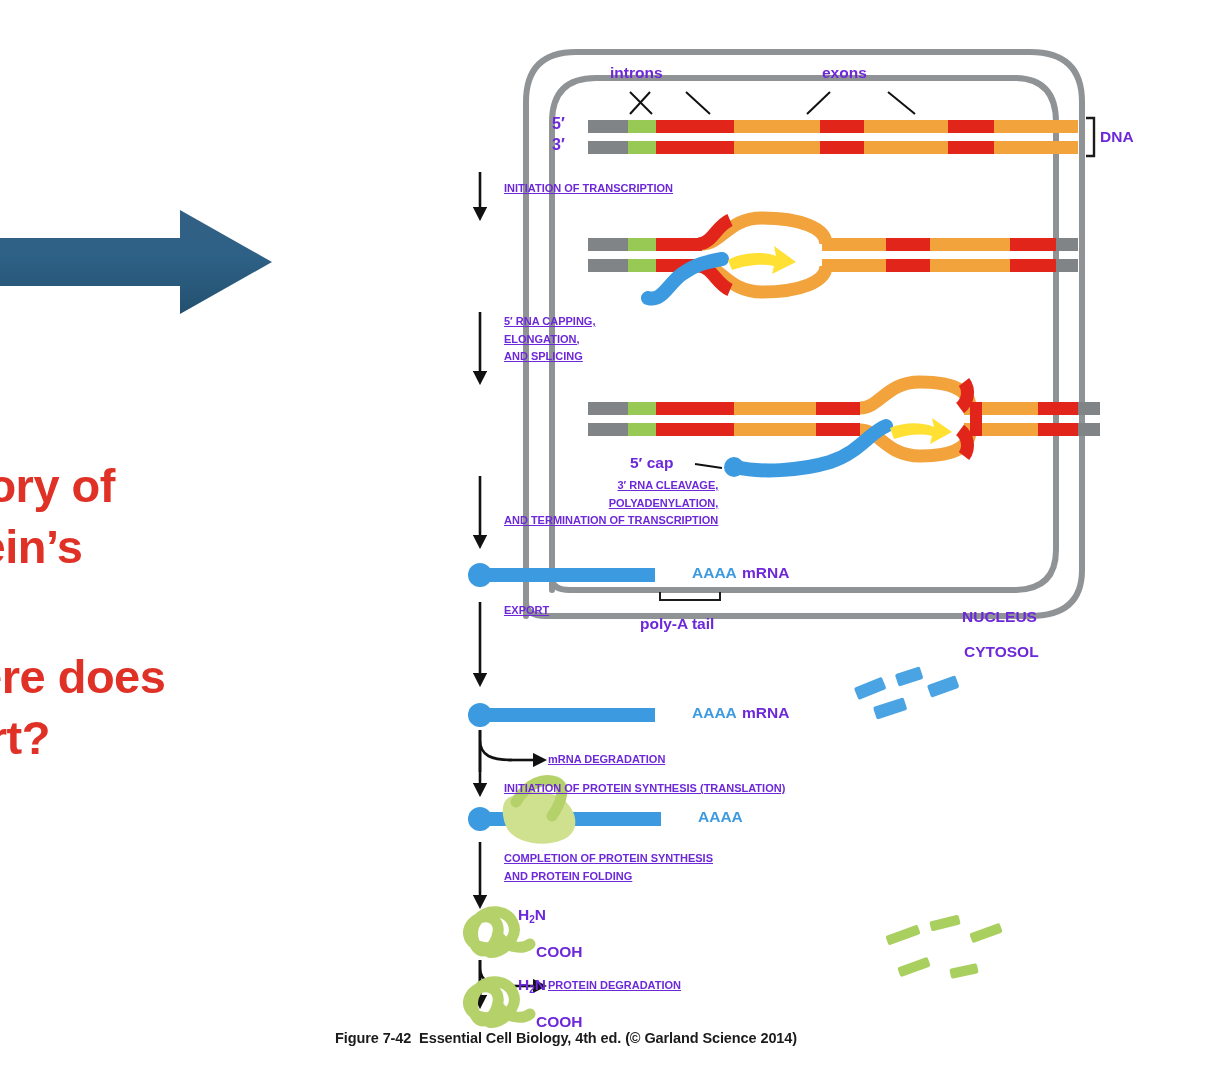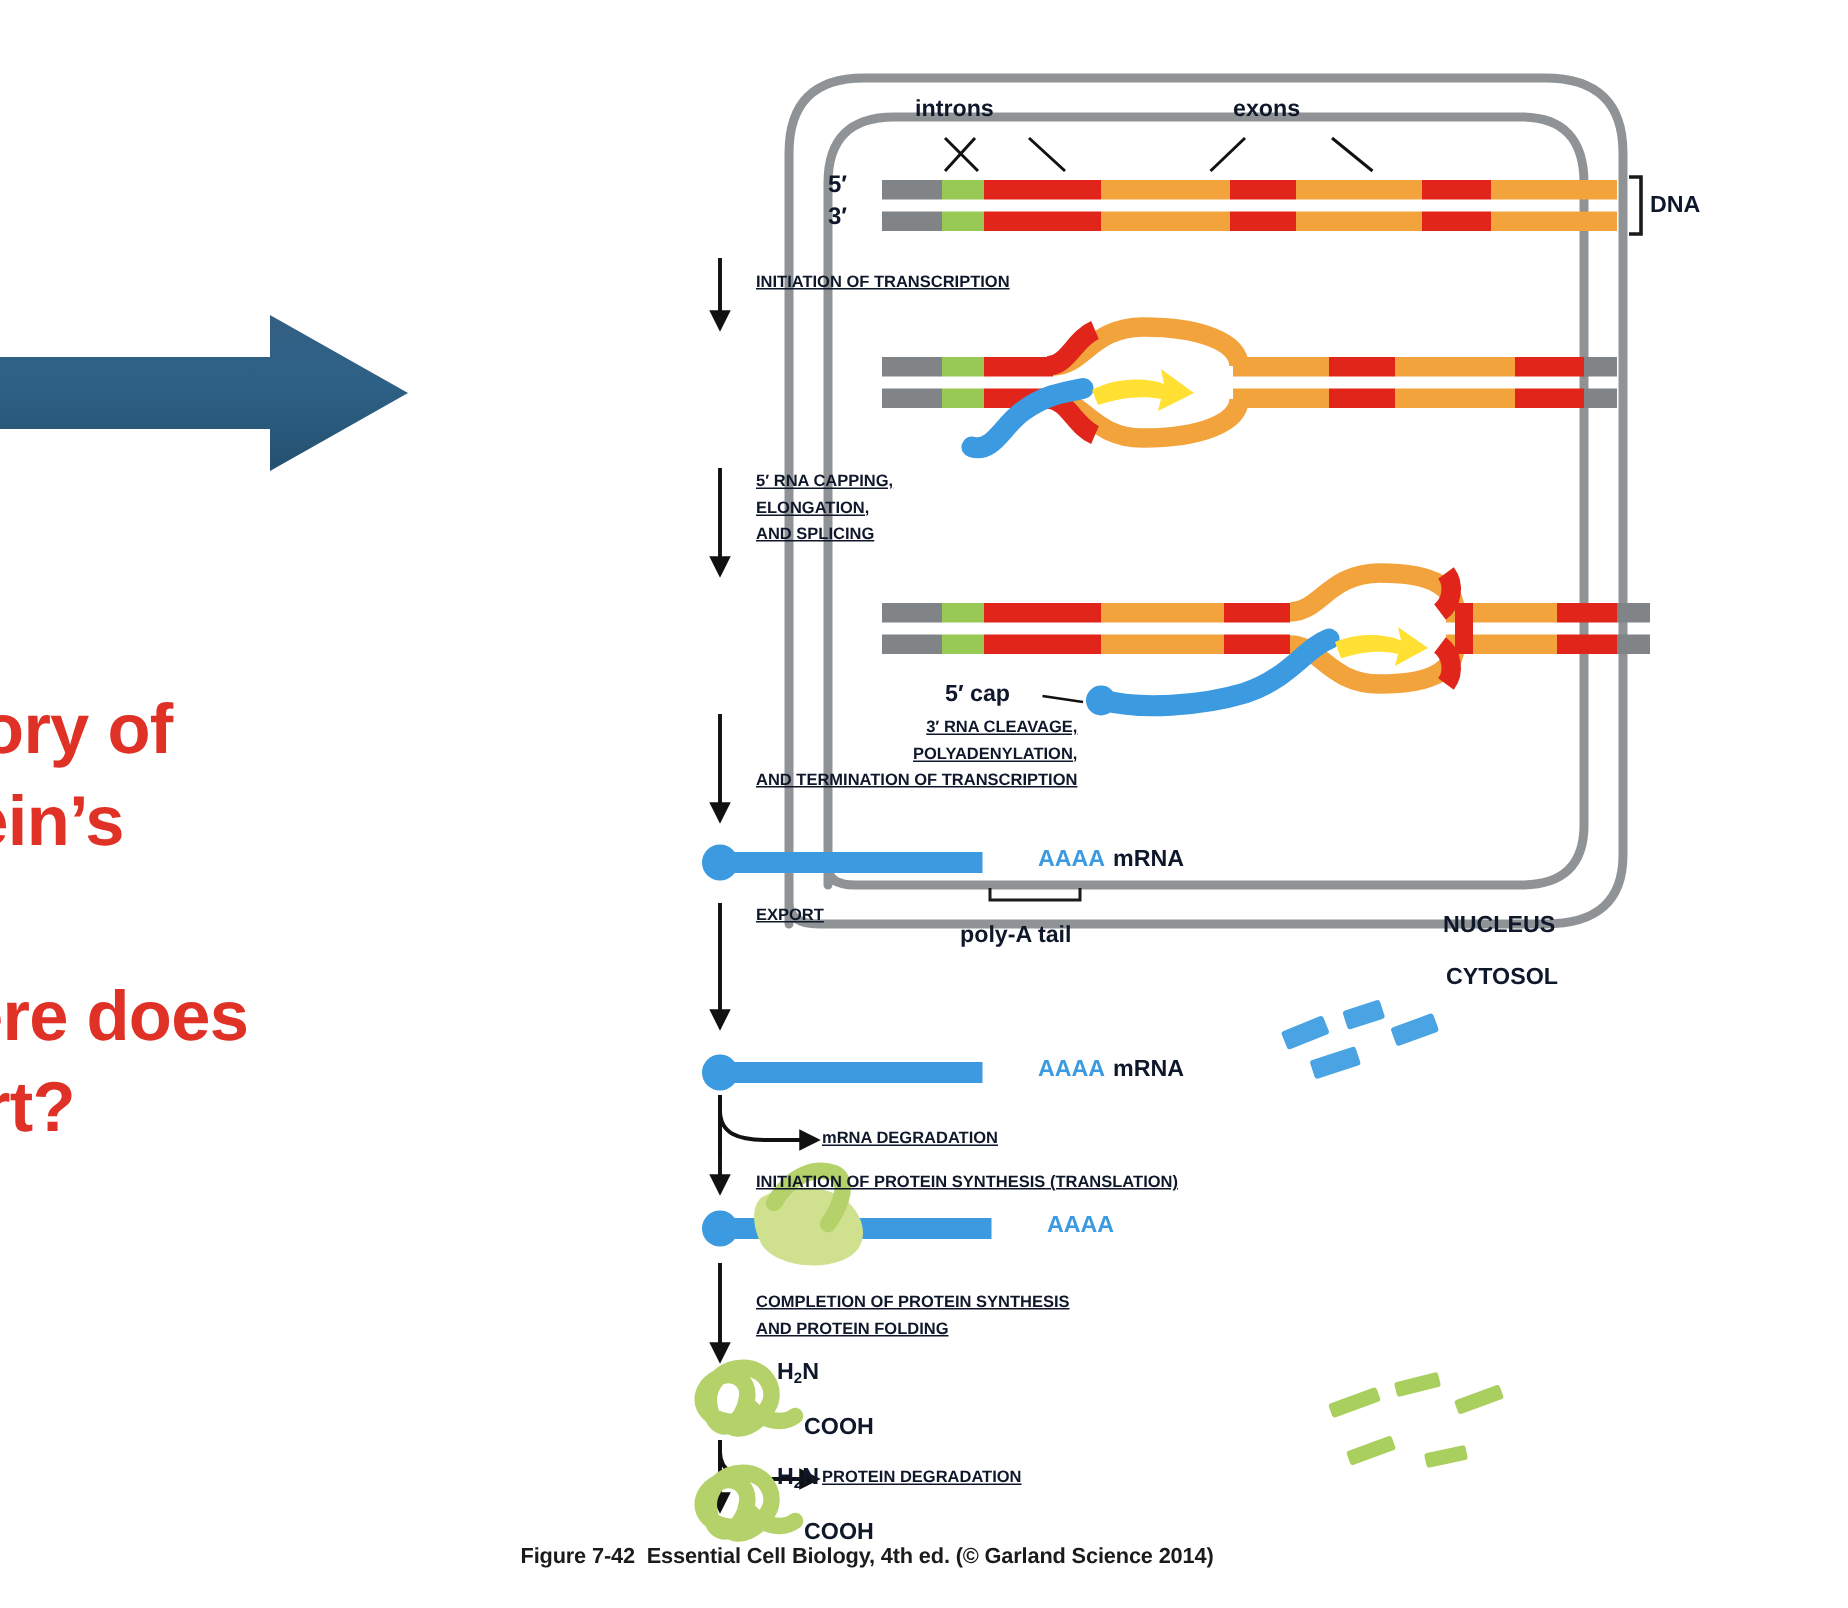--- a/index.html
+++ b/index.html
@@ -49,21 +49,21 @@
     top: 30px;
     width: 790px;
     height: 1015px;
   }
   #diagram-svg { position: absolute; left: 0; top: 0; }
 
   .cap {
     position: absolute;
     font-family: "Liberation Sans", sans-serif;
     font-weight: bold;
-    color: #0f172a;
+    color: #6d28d9;
     white-space: pre;
   }
   .cap.step { font-size: 11px; line-height: 17.5px; text-decoration: underline; }
   .cap.lbl  { font-size: 15.5px; }
   .cap.blue { color: #3b9ae0; padding-left: 36px; }
   .cap.prime { font-size: 16px; }
   .cap.figcap {
     font-size: 14.5px;
     font-weight: bold;
     color: #1b1b1b;
@@ -300,25 +300,25 @@
   <div class="cap lbl" style="left:632px; top:578px;">NUCLEUS</div>
   <div class="cap lbl" style="left:634px; top:613px;">CYTOSOL</div>
 
   <div class="cap lbl blue" style="left:326px; top:674px;">AAAA</div>
   <div class="cap lbl" style="left:412px; top:674px;">mRNA</div>
   <div class="cap step" style="left:218px; top:721px;">mRNA DEGRADATION</div>
   <div class="cap step" style="left:174px; top:750px;">INITIATION OF PROTEIN SYNTHESIS (TRANSLATION)</div>
 
   <div class="cap lbl blue" style="left:332px; top:778px;">AAAA</div>
 
-  <div class="cap step" style="left:174px; top:820px;margin-top:10px;">COMPLETION OF PROTEIN SYNTHESIS
+  <div class="cap step" style="left:174px; top:820px;">COMPLETION OF PROTEIN SYNTHESIS
 AND PROTEIN FOLDING</div>
 
   <div class="cap lbl" style="left:188px; top:876px;">H<sub>2</sub><span>N</span></div>
   <div class="cap lbl" style="left:206px; top:913px;">COOH</div>
 
   <div class="cap step" style="left:218px; top:947px;">PROTEIN DEGRADATION</div>
 
   <div class="cap lbl" style="left:188px; top:946px;">H<sub>2</sub><span>N</span></div>
   <div class="cap lbl" style="left:206px; top:983px;">COOH</div>
 
-  <div class="cap figcap" style="left:5px; top:1000px;margin-left:12px;">Figure 7-42  Essential Cell Biology, 4th ed. (© Garland Science 2014)</div>
+  <div class="cap figcap" style="left:5px; top:1000px;">Figure 7-42  Essential Cell Biology, 4th ed. (© Garland Science 2014)</div>
 </div>
 
 </body></html>

